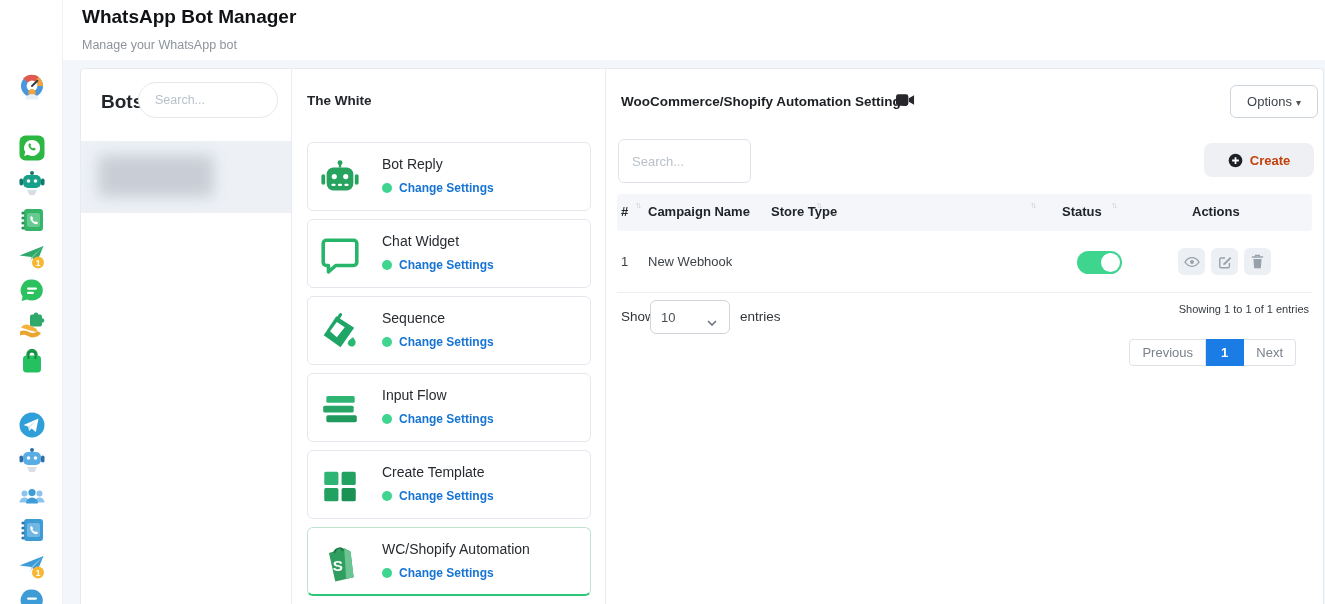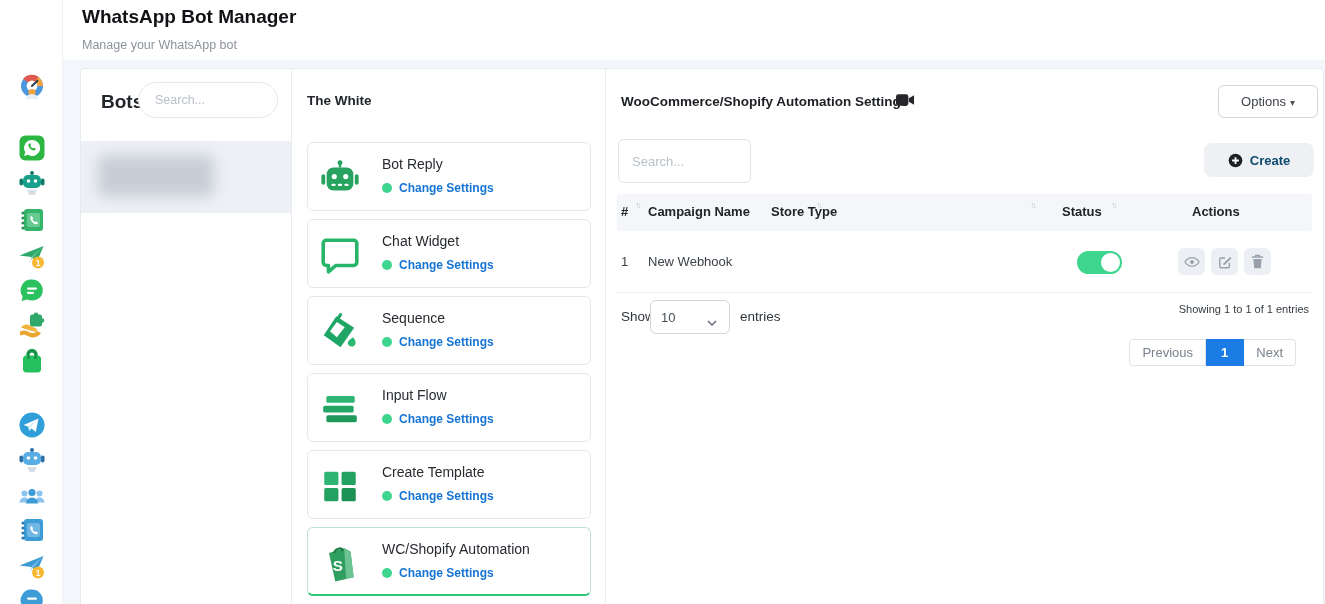--- a/index.html
+++ b/index.html
@@ -42,29 +42,29 @@
   .fcard .ficon { position:absolute; left:11px; top:14px; width:42px; height:42px; }
   .fcard .ftitle { position:absolute; left:74px; top:13px; font-size:14px; font-weight:normal; color:#272b30; }
   .fcard .flink { position:absolute; left:74px; top:38px; display:flex; align-items:center; gap:7px; cursor:pointer; }
   .fcard .fdot { width:10px; height:10px; border-radius:50%; background:#3ed58f; }
   .fcard .flabel { font-size:12px; font-weight:bold; color:#1674d4; }
 
   
   .content-col { position:absolute; left:525px; top:0; width:718px; height:100%; }
   .c-title { position:absolute; left:15px; top:25px; font-size:13.5px; font-weight:bold; color:#1c1f23; }
   .cam { position:absolute; left:290px; top:24px; }
-  .options-btn { position:absolute; right:6px; top:16px; width:100px; height:33px; background:#fff;
+  .options-btn { position:absolute; right:6px; top:16px; width:88px; height:33px; background:#fff;
     border:1px solid #cfd5dc; border-radius:6px; font-size:13px; color:#3e444c; cursor:pointer; }
   .options-btn .caret { font-size:10px; color:#555; margin-left:4px; }
 
   .c-search { position:absolute; left:12px; top:70px; width:133px; height:44px; border:1px solid #e0e4ea;
     border-radius:6px; padding:0 13px; font-size:13px; color:#333; outline:none; }
   .c-search::placeholder { color:#b9c0c9; }
   .create-btn { position:absolute; right:10px; top:74px; width:110px; height:34px; background:#eef0f3;
-    border:none; border-radius:8px; font-size:13px; font-weight:bold; color:#0c4a6e; cursor:pointer;
+    border:none; border-radius:8px; font-size:13px; font-weight:bold; color:#c2410c; cursor:pointer;
     display:flex; align-items:center; justify-content:center; gap:7px; }
 
   
   .tbl { position:absolute; left:11px; top:125px; width:695px; }
   .thead { position:relative; height:37px; background:#f4f6f9; border-radius:3px; }
   .th { position:absolute; top:10px; font-size:13px; font-weight:bold; color:#212529; cursor:pointer; }
   .sort { position:absolute; top:6px; font-size:9px; color:#c4cad3; letter-spacing:-2px; cursor:pointer; }
   .trow { position:relative; height:62px; border-bottom:1px solid #edf0f3; }
   .td { position:absolute; font-size:13px; color:#3c4248; }
   .store-cell { line-height:17px; }

